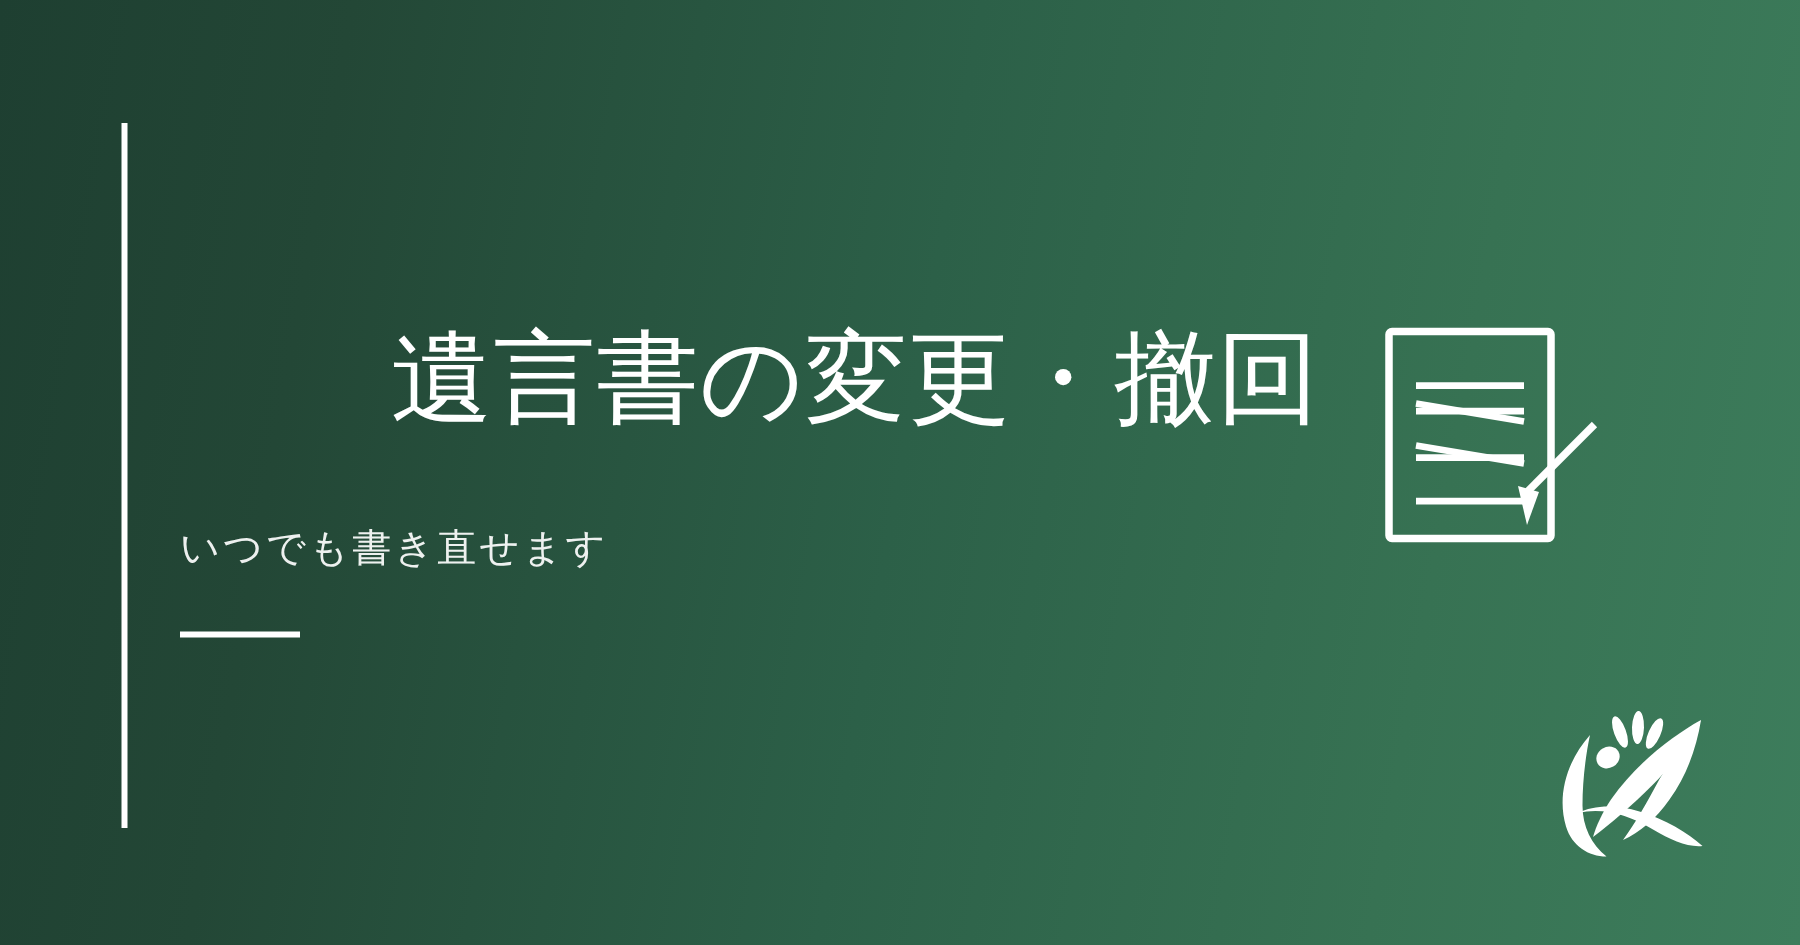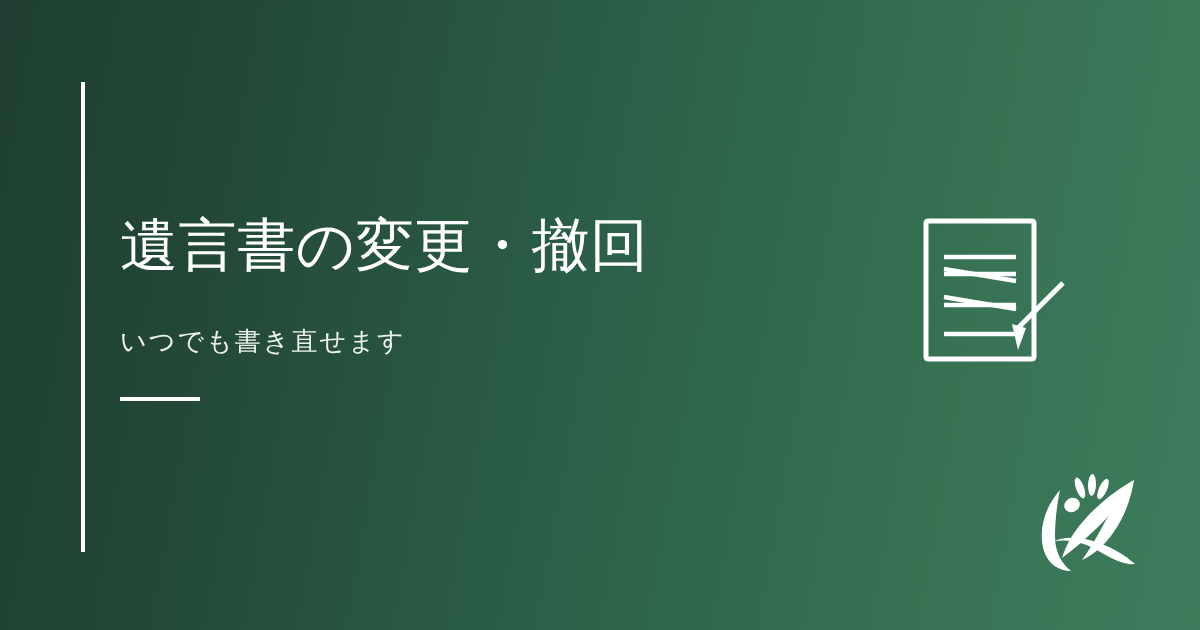--- a/index.html
+++ b/index.html
@@ -36,30 +36,31 @@
   
   .text-block {
     position: absolute;
     left: 120px;
     top: 212px;
     width: 760px;
   }
 
   .page-title {
     font-family: "Liberation Serif", "DejaVu Serif", serif;
-    font-size: 58px;
+    font-size: 68px;
     line-height: 1.18;
     font-weight: 400;
     color: #ffffff;
     letter-spacing: 0.01em;
     white-space: nowrap;
+    text-align: right;
   }
 
   .page-subtitle {
-    margin-top: 44px;
+    margin-top: 56px;
     font-family: "Liberation Serif", "DejaVu Serif", serif;
     font-size: 26px;
     line-height: 1.4;
     font-weight: 400;
     color: rgba(255,255,255,0.92);
     letter-spacing: 0.08em;
     white-space: nowrap;
   }
 
   .subtitle-dash {

